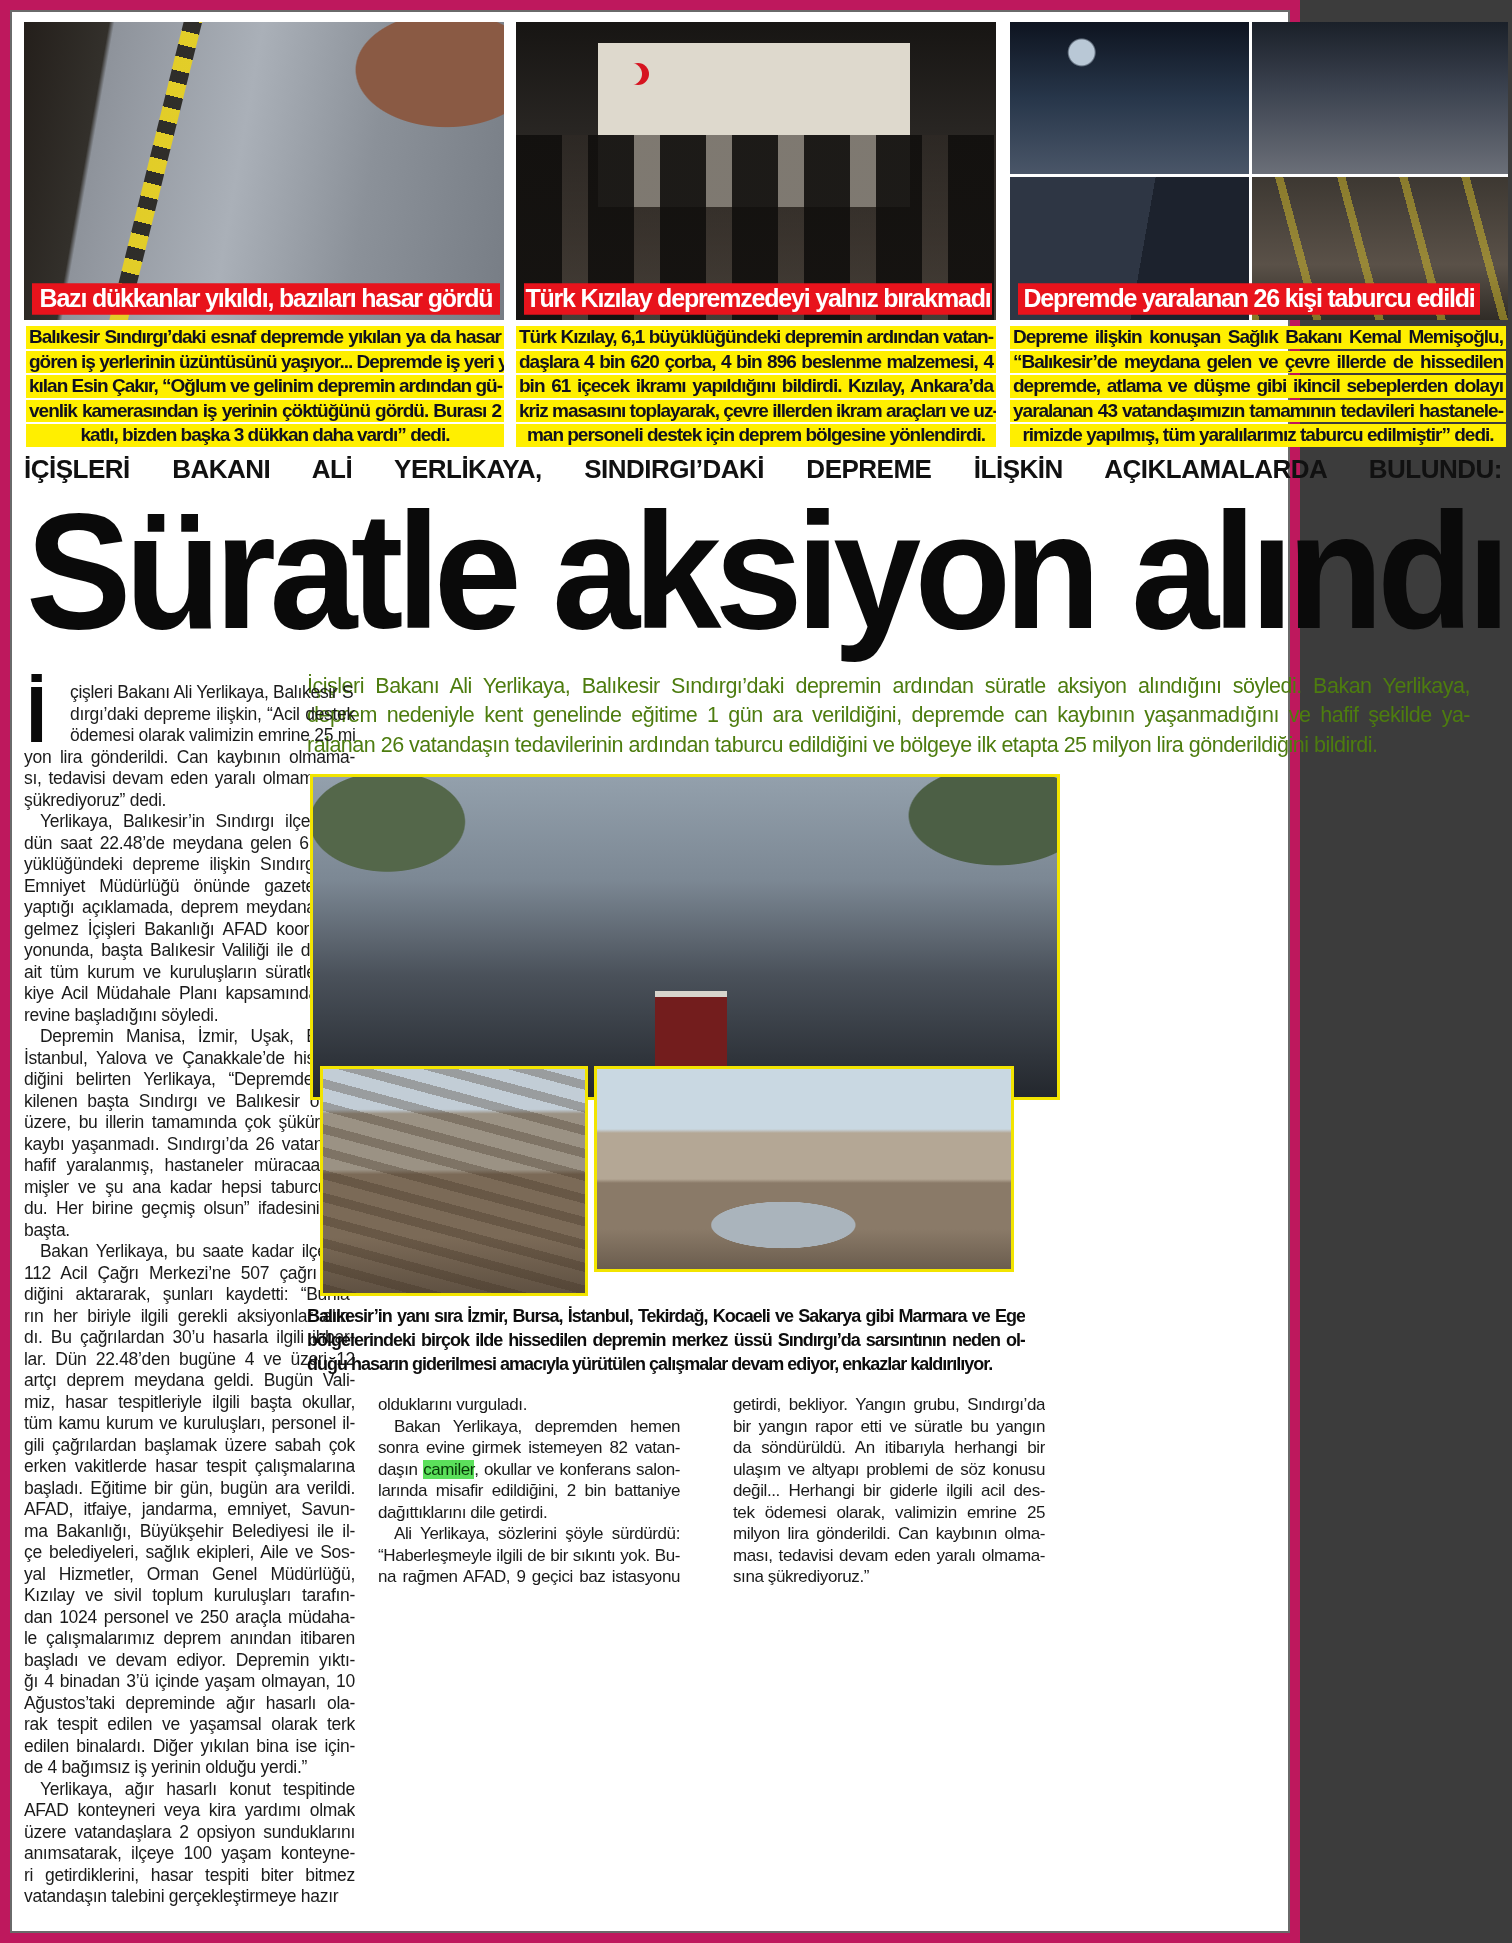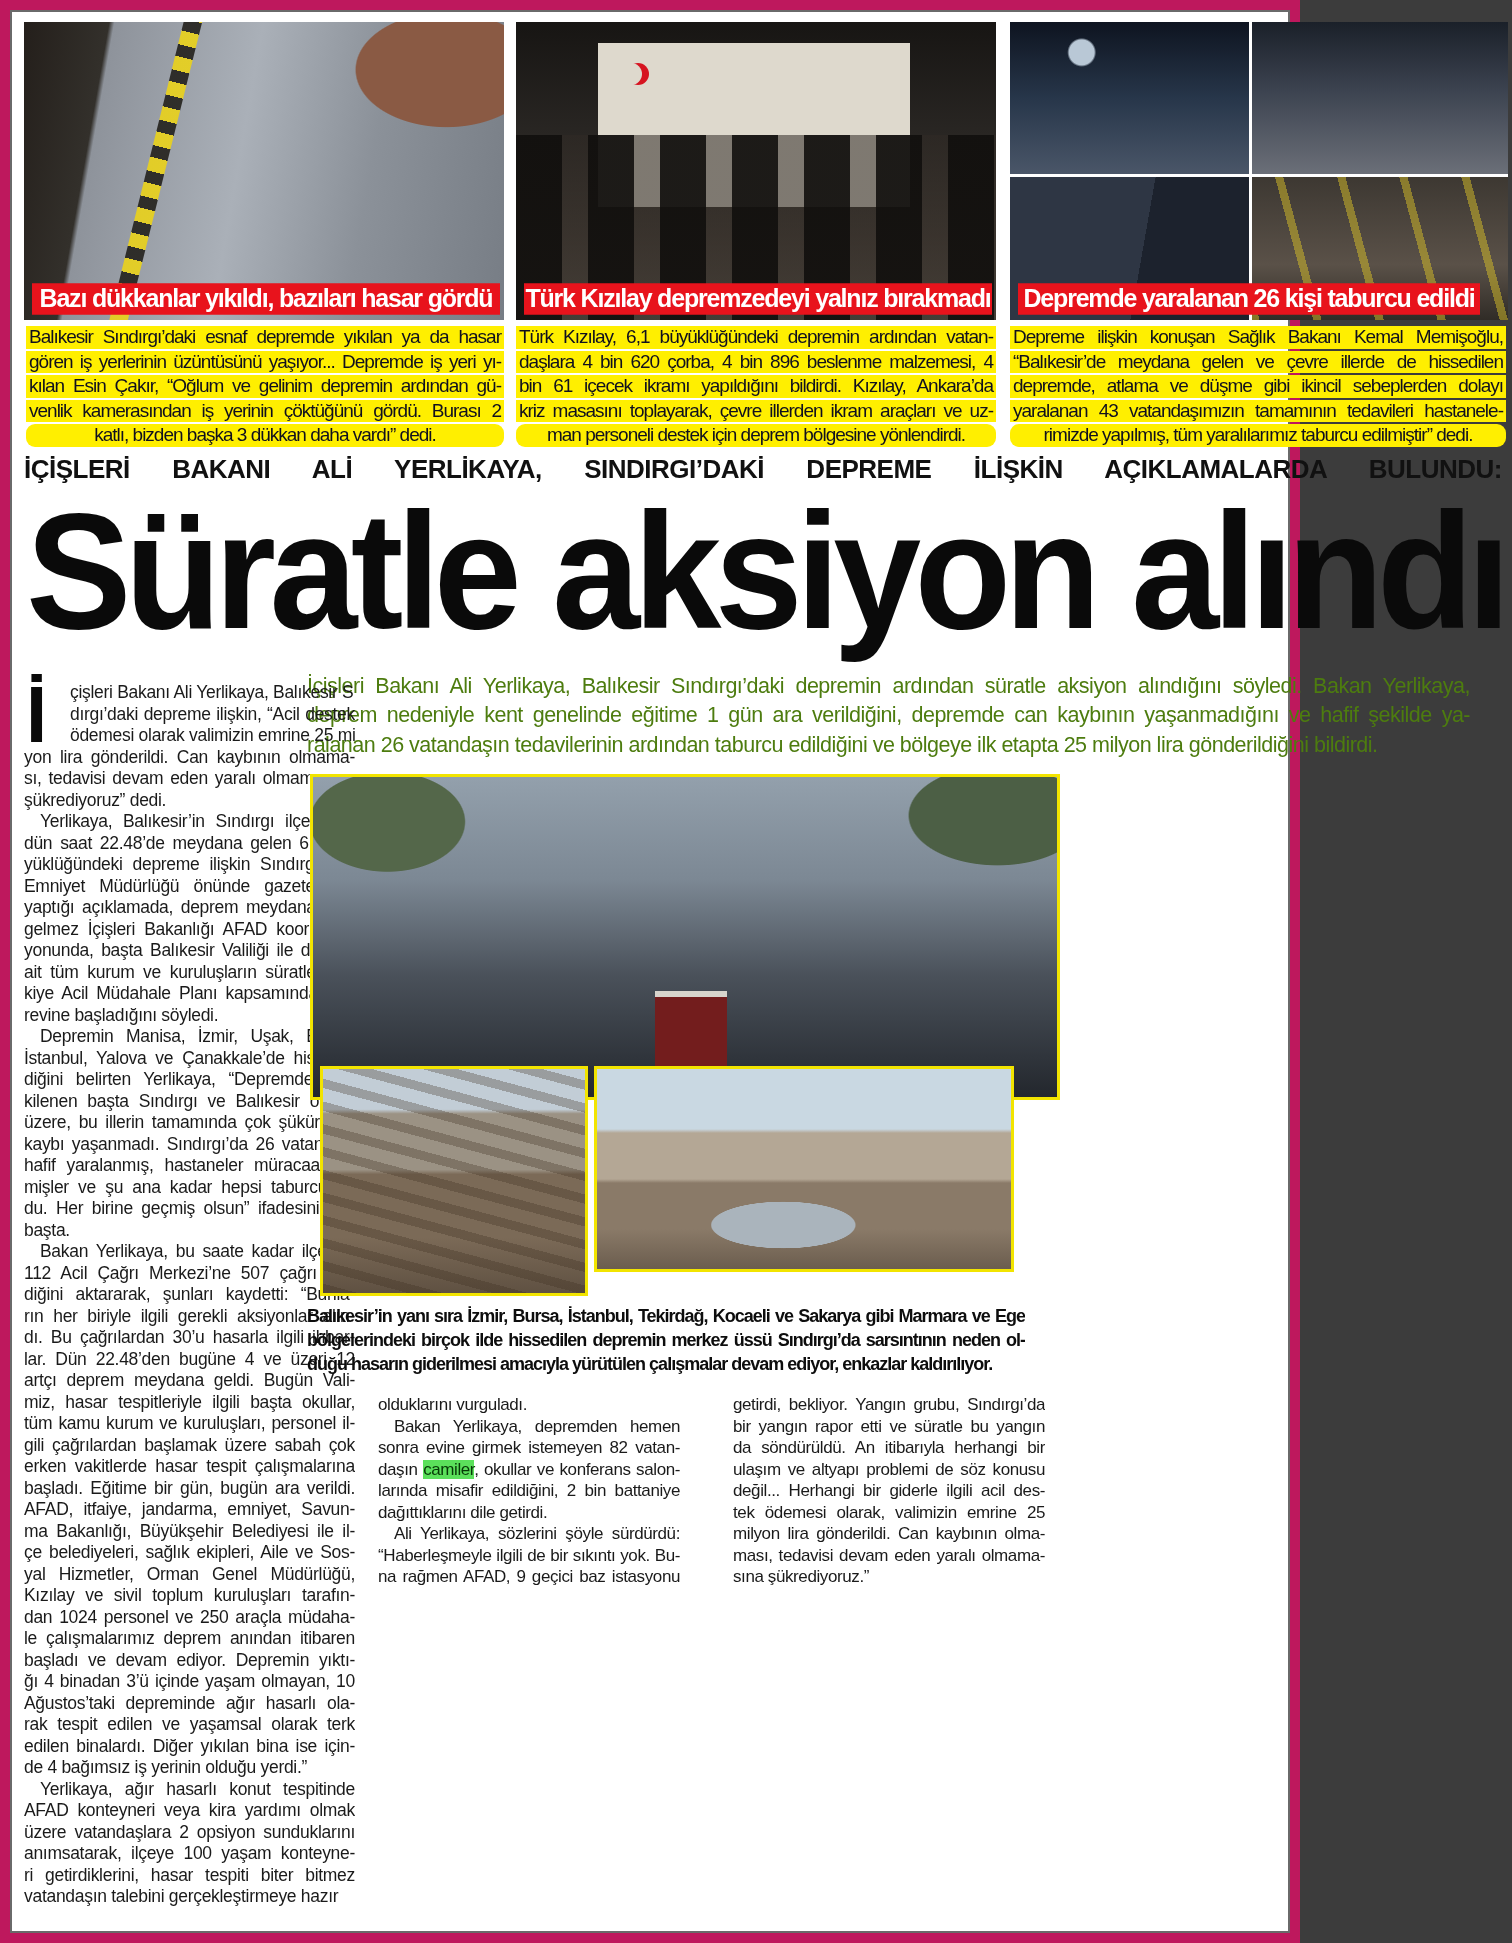--- a/index.html
+++ b/index.html
@@ -16,23 +16,23 @@
           line-height:29px;white-space:nowrap;overflow:hidden;transform:scaleY(1.05);}
 
   
   .tline{white-space:nowrap;overflow:hidden;text-align:justify;text-align-last:justify;color:#141414;}
   .tline.end{text-align-last:left;}
   .ind{text-indent:16px;}
   .dc{padding-left:46px;}
 
   
   .capblock{position:absolute;}
-  .capblock .tline{background:#ffef00;color:#10101e;font-weight:normal;font-size:19px;
+  .capblock .tline{background:#ffef00;color:#10101e;font-weight:bold;font-size:19px;
                    letter-spacing:-1px;height:22.5px;line-height:22.5px;margin-bottom:2px;padding:0 3px;}
-  .capblock .tline.end{text-align-last:center;border-radius:9px;}
+  .capblock .tline.end{text-align-last:center;}
 
   
   #kicker{position:absolute;left:14px;top:444px;width:1478px;font-weight:bold;font-size:26px;
           letter-spacing:-0.5px;color:#111;white-space:nowrap;overflow:hidden;
           text-align:justify;text-align-last:justify;}
 
   
   #intro{position:absolute;left:297px;top:662px;width:1163px;}
   #intro .tline{font-size:21.5px;letter-spacing:-0.5px;height:29.3px;line-height:29.3px;color:#4d7c0f;}
 

